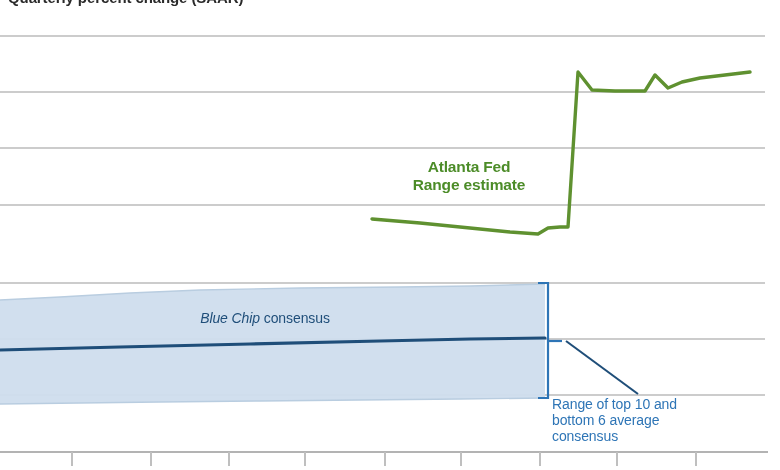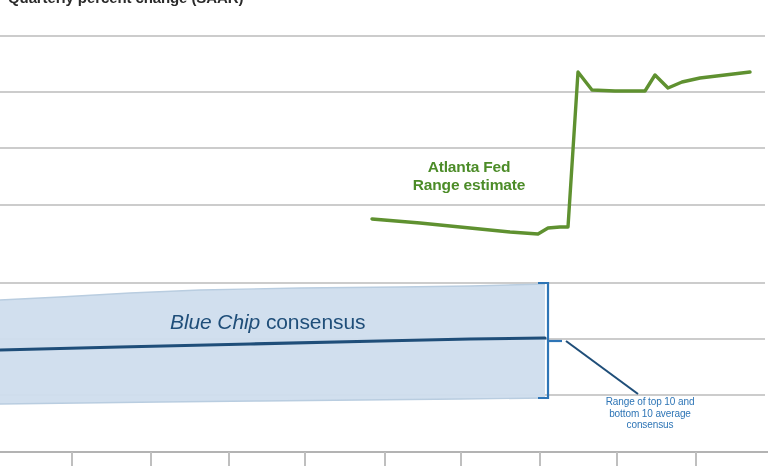--- a/index.html
+++ b/index.html
@@ -50,36 +50,35 @@
     color: #4c8c28;
     line-height: 1.18;
     letter-spacing: -0.15px;
   }
   .label-bluechip {
     position: absolute;
     left: 170px;
     top: 310px;
     width: 190px;
     text-align: center;
-    font-size: 21px;
+    font-size: 14px;
     color: #1f4e79;
     white-space: nowrap;
     letter-spacing: -0.1px;
   }
   .label-bluechip .bc-italic {
     font-style: italic;
     font-weight: 400;
   }
   .label-range {
     position: absolute;
     left: 552px;
     top: 396px;
     width: 196px;
-    text-align: center;
-    font-size: 10px;
+    font-size: 14px;
     color: #2e75b6;
     line-height: 1.16;
     letter-spacing: -0.1px;
   }
 </style>
 </head>
 <body>
 
 <div id="chart-root">
 
@@ -131,17 +130,17 @@
 
   <div class="label-gdpnow">
     <div>Atlanta Fed</div>
     <div>Range estimate</div>
   </div>
 
   <div class="label-bluechip"><span class="bc-italic">Blue Chip</span><span> consensus</span></div>
 
   <div class="label-range">
     <div>Range of top 10 and</div>
-    <div>bottom 10 average</div>
+    <div>bottom 6 average</div>
     <div>consensus</div>
   </div>
 
 </div>
 
 </body></html>

